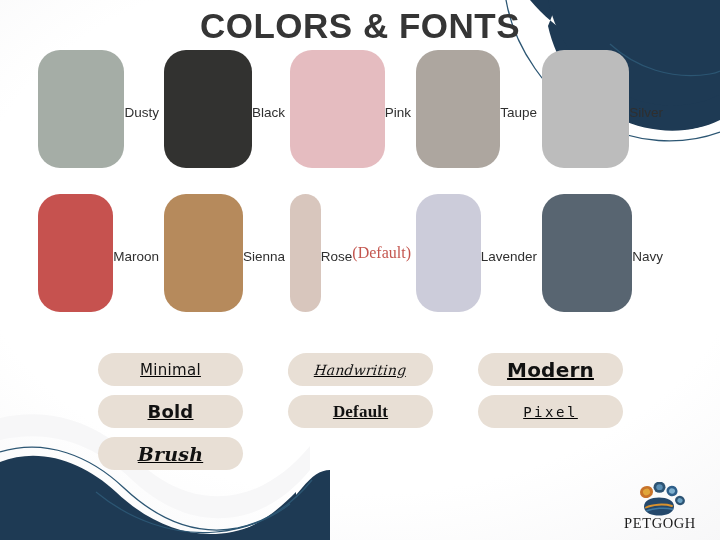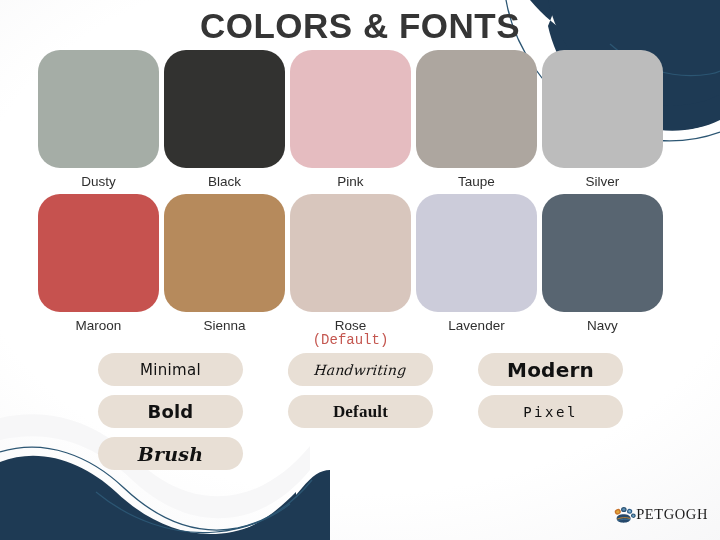--- a/index.html
+++ b/index.html
@@ -51,54 +51,55 @@
     display: flex;
     gap: 5px;
     z-index: 4;
   }
   #swatch-row-1 { top: 50px; }
   #swatch-row-2 { top: 194px; }
 
   .swatch-cell {
     width: 121px;
     display: flex;
-    flex-direction: column;
+    flex-direction: row;
     align-items: center;
   }
   .swatch-chip {
     width: 121px;
     height: 118px;
     border-radius: 22px;
   }
   .swatch-label {
     margin-top: 6px;
     font-size: 13.5px;
     color: #2f2f2f;
     font-family: "Liberation Sans", sans-serif;
     line-height: 15px;
     text-align: center;
   }
   .swatch-sublabel {
-    font-size: 14px;
+    font-size: 16px;
     line-height: 14px;
     text-align: center;
-    font-family: Liberation Mono, monospace;
+    font-family: Liberation Serif, serif;
   }
 
   
   #font-grid {
     position: absolute;
     left: 98px;
     top: 353px;
     width: 524px;
     display: grid;
     grid-template-columns: 145px 145px 145px;
     grid-column-gap: 45px;
     grid-row-gap: 9px;
     z-index: 4;
+    text-decoration: underline;
   }
   .font-pill {
     height: 33px;
     border-radius: 17px;
     background: #e8dfd5;
     display: flex;
     align-items: center;
     justify-content: center;
     color: #111111;
     overflow: hidden;
@@ -117,21 +118,21 @@
   .f-brush     { font-family: "DejaVu Serif", serif; font-size: 19px; font-style: italic; font-weight: bold;
                  letter-spacing: 0.2px; }
 
   
   #logo {
     position: absolute;
     right: 12px;
     bottom: 8px;
     width: 96px;
     display: flex;
-    flex-direction: row;
+    flex-direction: column;
     align-items: center;
     z-index: 6;
   }
   #logo-wordmark {
     font-family: "Liberation Serif", serif;
     font-size: 14.5px;
     letter-spacing: 0.6px;
     color: #1d1d1d;
     margin-top: -1px;
   }

